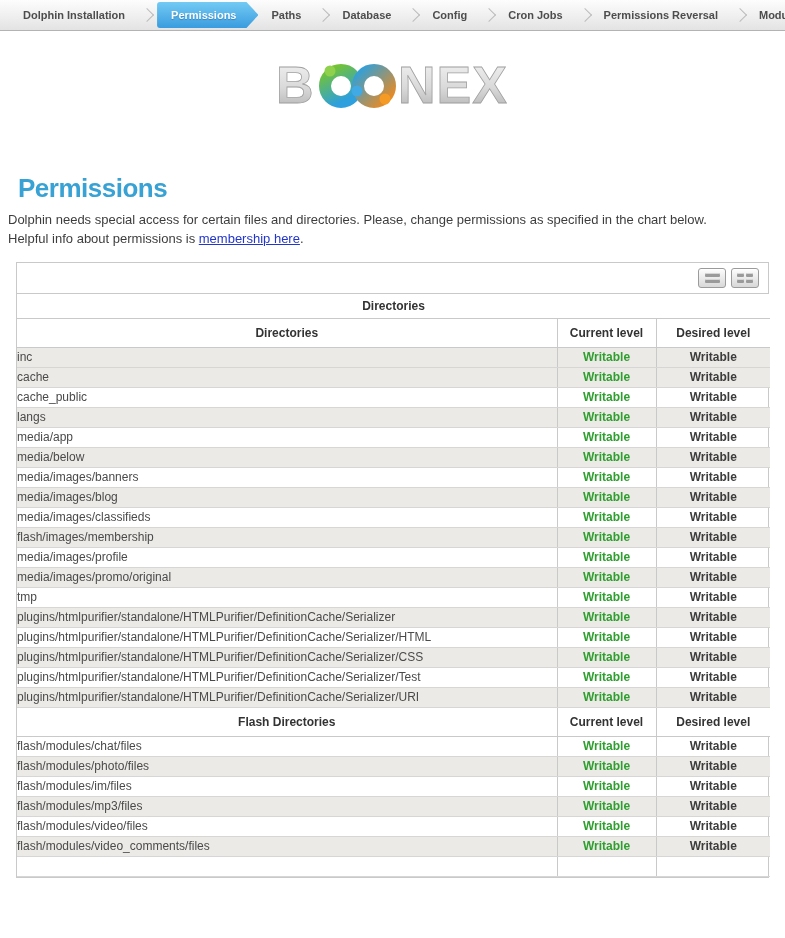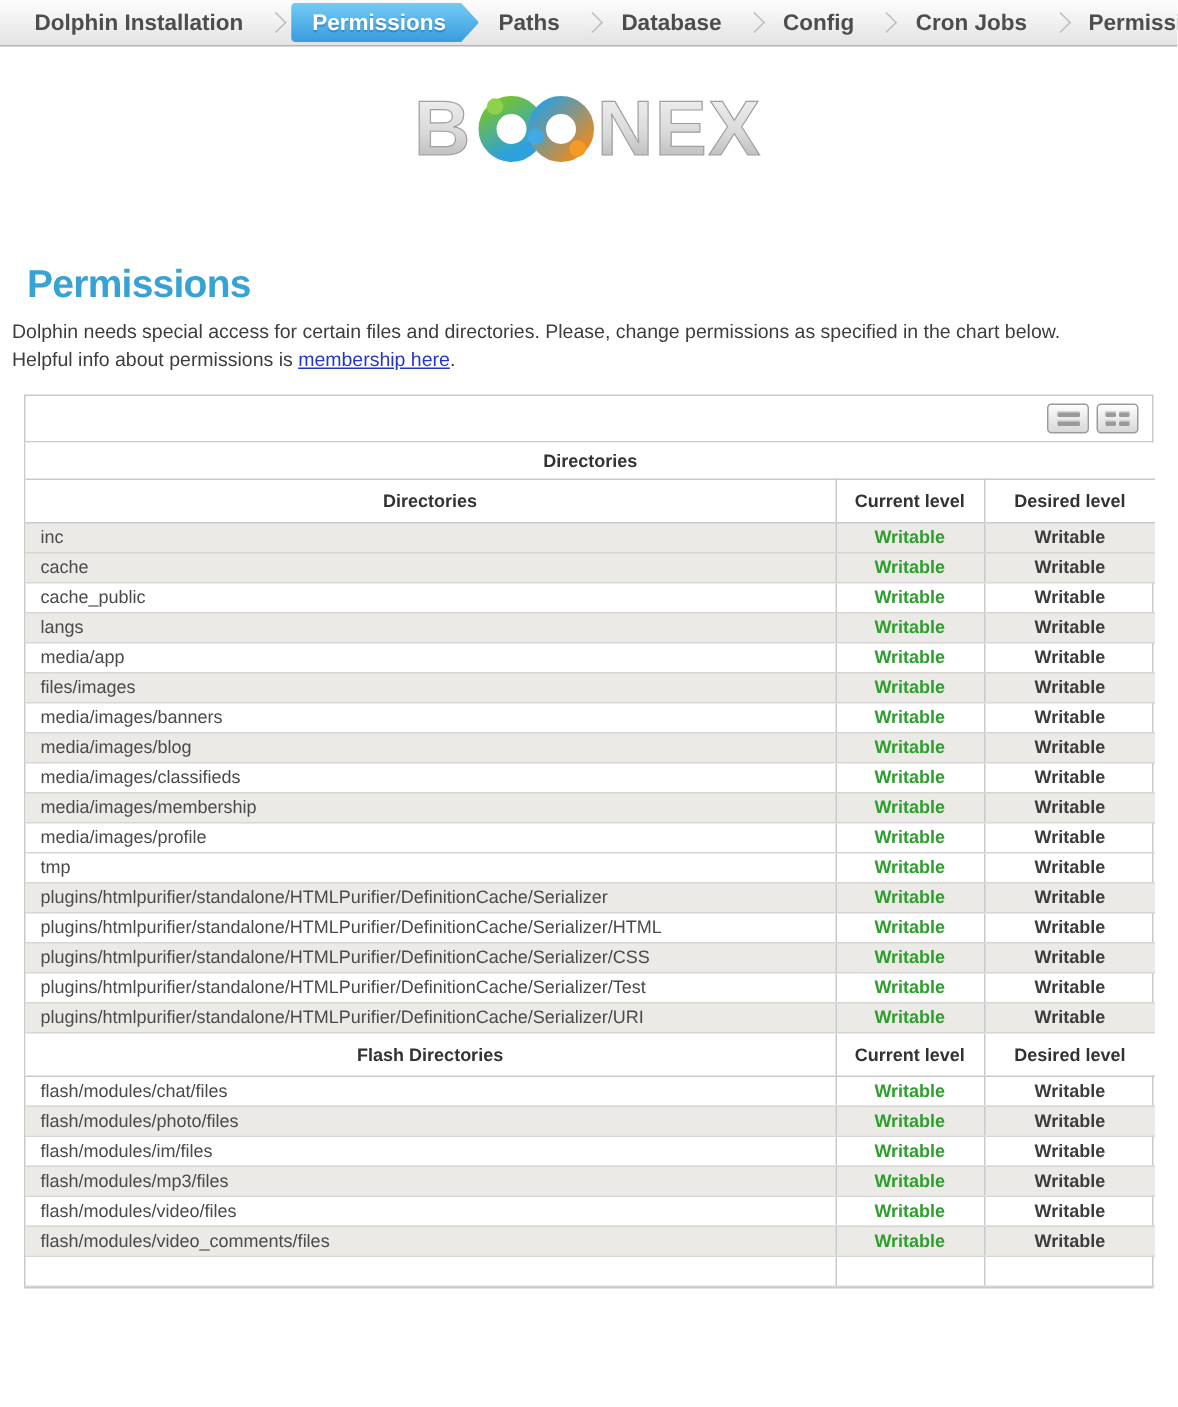--- a/index.html
+++ b/index.html
@@ -5,21 +5,21 @@
   html,body{margin:0;padding:0;}
   body{
     width:785px;height:938px;overflow:hidden;background:#fff;
     font-family:"Liberation Sans",sans-serif;color:#3f3f3f;position:relative;
   }
   
   .topnav{
     height:30px;display:flex;align-items:center;
     background:linear-gradient(#fdfdfd,#ecebeb 70%,#e4e3e3);
     border-bottom:1px solid #b3b3b3;
-    padding-left:12px;font-size:15px;font-weight:bold;color:#4d4d4d;
+    padding-left:12px;font-size:11px;font-weight:bold;color:#4d4d4d;
   }
   .step{display:flex;align-items:center;height:100%;padding:0 9px 0 11px;cursor:pointer;white-space:nowrap;}
   .step:not(.active):not(:last-child)::after{
     content:"";width:9px;height:9px;margin-left:17px;margin-right:-6px;
     border-top:1px solid #bcbcbc;border-right:1px solid #bcbcbc;
     transform:rotate(45deg);
   }
   .step.active{
     background:linear-gradient(var(--tab-blue-top),var(--tab-blue-bottom));
     color:#fff;text-shadow:0 1px 1px rgba(0,60,120,.35);
@@ -56,21 +56,21 @@
   tr.group td{
     text-align:center;font-weight:bold;color:#333;height:22px;
     border-bottom:1px solid #c9c9c9;background:#fff;
   }
   tr.cols td{
     text-align:center;font-weight:bold;color:#333;height:26px;
     border-bottom:1px solid #c9c9c9;background:#fff;
   }
   tr.cols td + td, tr.data td + td{border-left:1px solid #c9c9c9;}
   tr.data td{height:19px;border-bottom:1px solid #d8d6d4;padding:0;}
-  tr.data td.dir{text-align:left;padding-left:10px;}
+  tr.data td.dir{text-align:left;}
   tr.data td.cur{text-align:center;font-weight:bold;color:var(--green);}
   tr.data td.des{text-align:center;font-weight:bold;color:#3c3c3c;}
   tr.shaded{background:var(--shade);}
   tr.hl{background:var(--shade-hl);}
 </style>
 </head>
 <body>
 
 <div class="topnav" id="nav">
     <div class="step">
@@ -184,46 +184,51 @@
           <td class="dir">langs</td>
           <td class="cur">Writable</td>
           <td class="des">Writable</td>
         </tr>
         <tr class="data">
           <td class="dir">media/app</td>
           <td class="cur">Writable</td>
           <td class="des">Writable</td>
         </tr>
         <tr class="data shaded">
-          <td class="dir">files/images</td>
+          <td class="dir">media/below</td>
           <td class="cur">Writable</td>
           <td class="des">Writable</td>
         </tr>
         <tr class="data">
           <td class="dir">media/images/banners</td>
           <td class="cur">Writable</td>
           <td class="des">Writable</td>
         </tr>
         <tr class="data shaded">
           <td class="dir">media/images/blog</td>
           <td class="cur">Writable</td>
           <td class="des">Writable</td>
         </tr>
         <tr class="data">
           <td class="dir">media/images/classifieds</td>
           <td class="cur">Writable</td>
           <td class="des">Writable</td>
         </tr>
         <tr class="data shaded">
-          <td class="dir">media/images/membership</td>
+          <td class="dir">flash/images/membership</td>
           <td class="cur">Writable</td>
           <td class="des">Writable</td>
         </tr>
         <tr class="data">
           <td class="dir">media/images/profile</td>
+          <td class="cur">Writable</td>
+          <td class="des">Writable</td>
+        </tr>
+        <tr class="data shaded">
+          <td class="dir">media/images/promo/original</td>
           <td class="cur">Writable</td>
           <td class="des">Writable</td>
         </tr>
         <tr class="data">
           <td class="dir">tmp</td>
           <td class="cur">Writable</td>
           <td class="des">Writable</td>
         </tr>
         <tr class="data shaded">
           <td class="dir">plugins/htmlpurifier/standalone/HTMLPurifier/DefinitionCache/Serializer</td>

